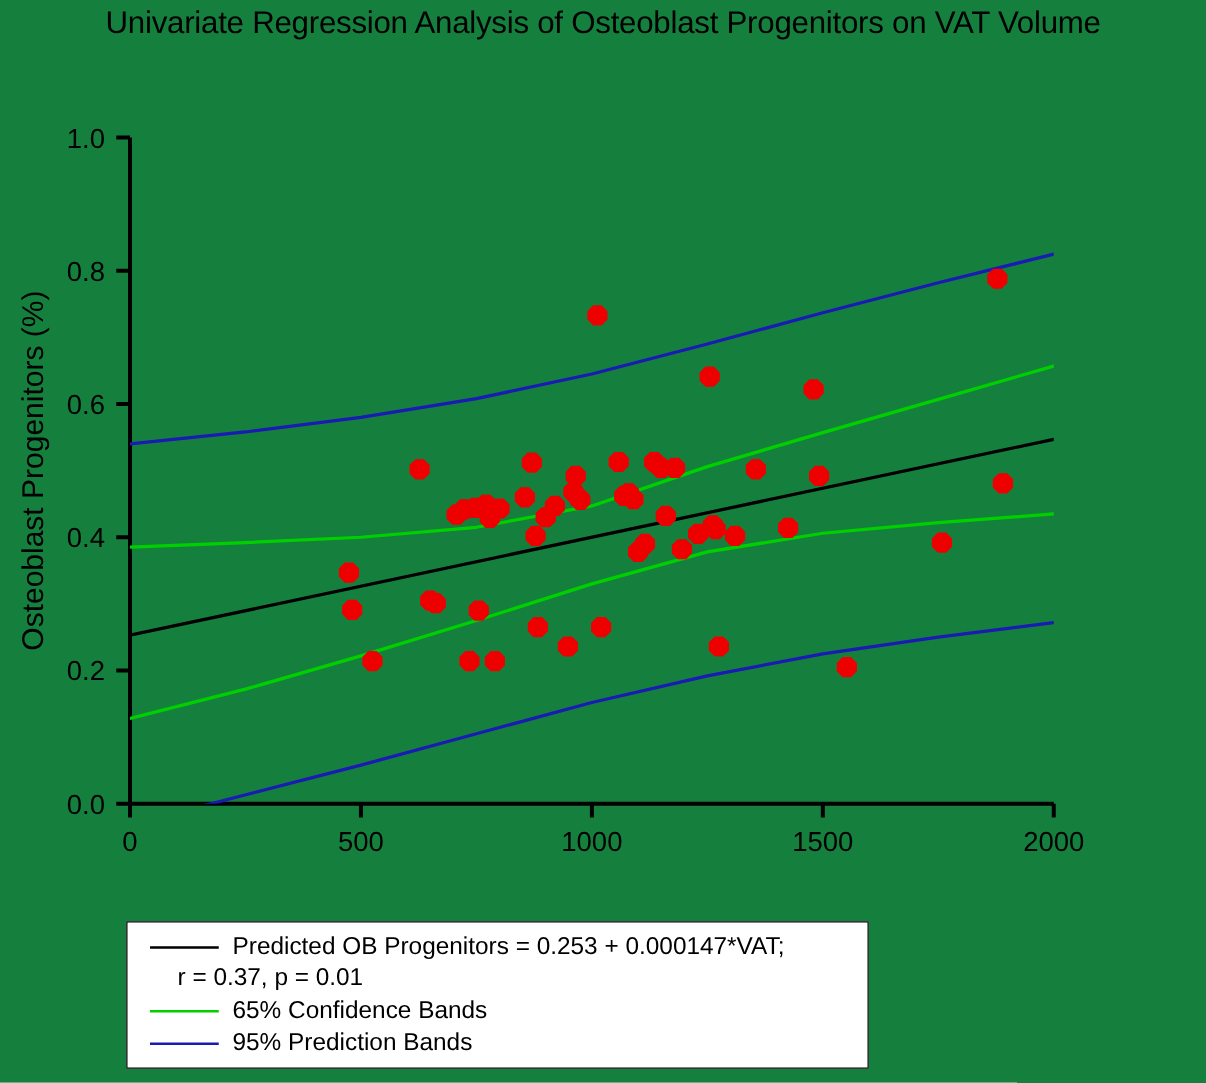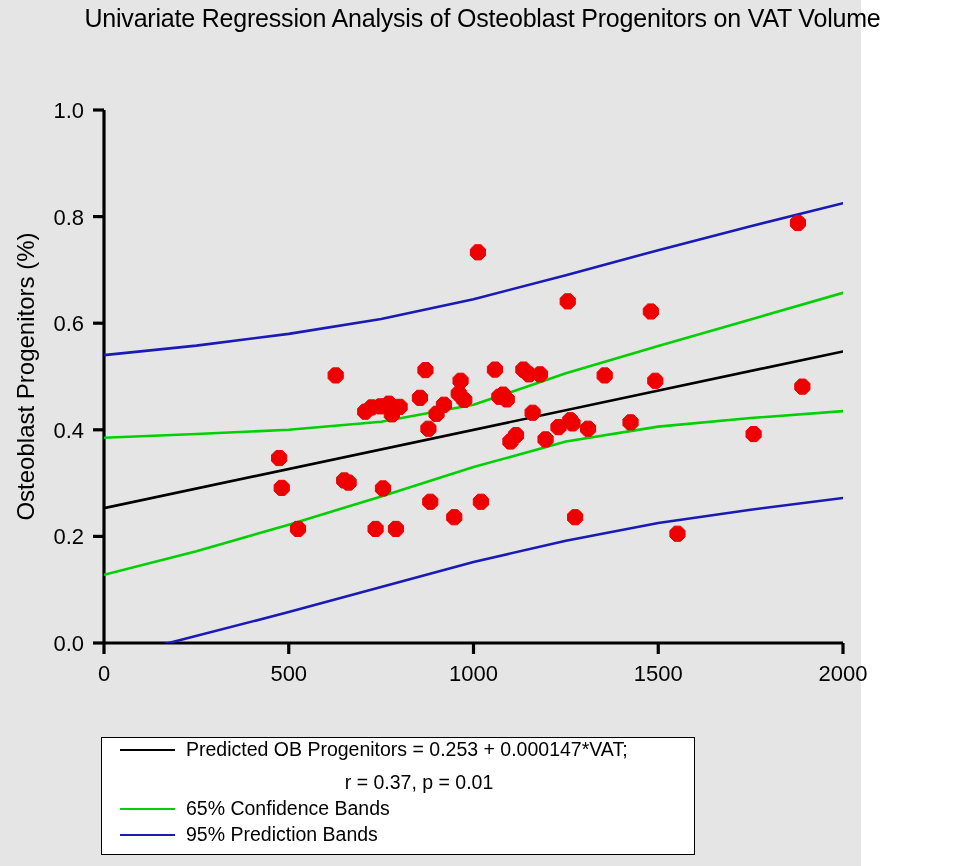--- a/index.html
+++ b/index.html
@@ -1,17 +1,17 @@
 <!DOCTYPE html>
 <html><head>
 <meta charset="utf-8">
 <style>
   html,body{margin:0;padding:0;background:#ffffff;}
   body{width:965px;height:866px;font-family:"Liberation Sans",sans-serif;color:#000;overflow:hidden;}
-  #page{position:relative;width:861px;height:866px;background:#e5e5e5;}
+  #page{position:relative;width:965px;height:866px;background:#15803d;}
 
   .chart-title{
     position:absolute;left:0;top:4px;width:965px;text-align:center;
     font-size:25px;font-weight:400;letter-spacing:-0.2px;color:#000;
     white-space:nowrap;
   }
 
   #plot-area{position:absolute;left:0;top:55px;width:965px;height:640px;}
   #plot-svg{display:block;}
 
@@ -25,25 +25,25 @@
     font-size:19.5px;color:#000;white-space:nowrap;
   }
   .legend-swatch{
     display:inline-block;width:55px;height:0;border-top:2px solid #000;
     margin-left:18px;margin-right:11px;flex:0 0 auto;
   }
   .legend-swatch.green{border-top-color:#00d000;}
   .legend-swatch.blue{border-top-color:#1a1ab4;}
   .legend-text{display:inline-block;}
   .legend-sub{
-    position:absolute;left:0;width:594px;text-align:center;
+    position:absolute;left:0;width:594px;text-align:left;
     font-size:19.5px;color:#000;white-space:nowrap;
     padding-left:40px;box-sizing:border-box;
   }
-  .r0{top:0;align-items:center;}
+  .r0{top:8px;align-items:center;}
   .r0b{top:33px;}
   .r1{top:59px;}
   .r2{top:85px;}
   .tick-text{font-family:"Liberation Sans",sans-serif;font-size:22px;fill:#000;}
   .axis-title{font-family:"Liberation Sans",sans-serif;font-size:24px;fill:#000;}
 </style>
 </head>
 <body>
 
 <div id="page">

